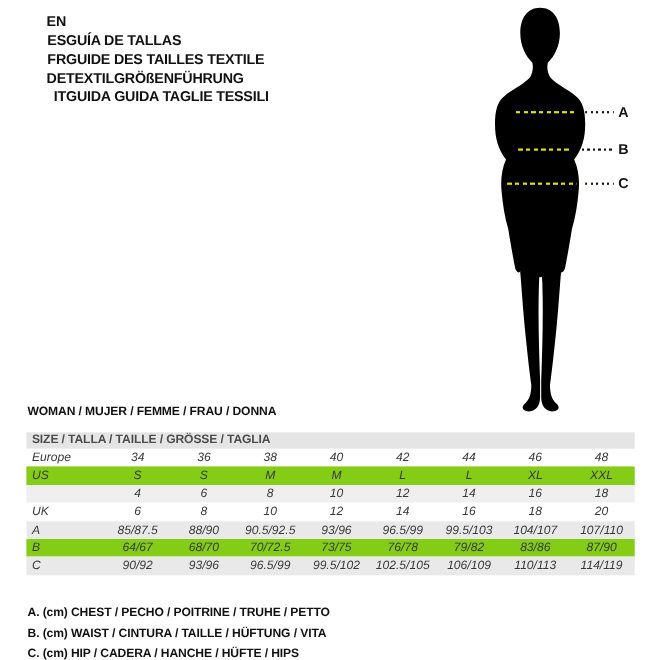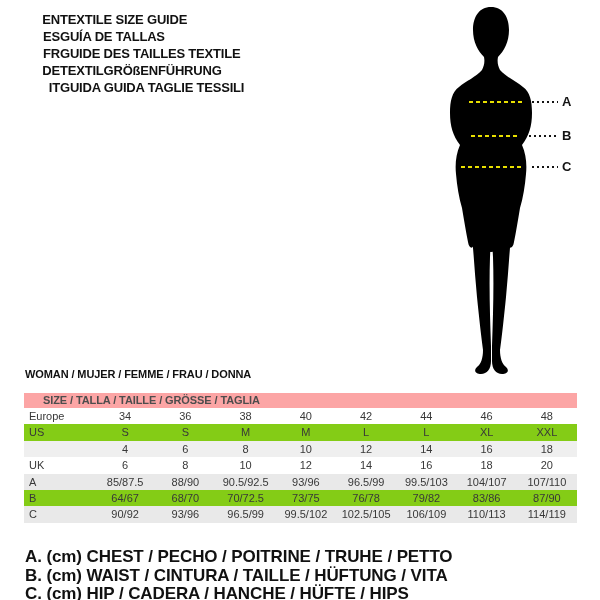--- a/index.html
+++ b/index.html
@@ -14,39 +14,38 @@
   
   .figure{position:absolute;left:445px;top:5px;width:110px;height:370px;}
   .meas{position:absolute;height:2px;}
   .meas.yellow{background:repeating-linear-gradient(90deg,#e8df00 0 4px,rgba(0,0,0,0) 4px 7px);}
   .meas.dots{background:repeating-linear-gradient(90deg,#141414 0 2px,rgba(0,0,0,0) 2px 5px);}
   .meas-label{position:absolute;font-size:13px;font-weight:600;color:#141414;}
   
   .section-title{position:absolute;left:25px;top:368px;font-size:11px;font-weight:700;letter-spacing:-0.1px;}
   
   .size-table{position:absolute;left:24px;top:393px;width:553px;}
-  .thead{height:15px;line-height:15px;background:#fca5a5;color:#4d4d4d;font-size:11px;font-weight:600;padding-left:19px;letter-spacing:-0.1px;box-sizing:border-box;}
-  .tr{display:flex;height:16.4px;line-height:16.4px;font-size:11px;color:#383838;}
+  .thead{height:15px;line-height:15px;background:#e5e5e5;color:#4d4d4d;font-size:11px;font-weight:600;padding-left:5px;letter-spacing:-0.1px;box-sizing:border-box;}
+  .tr{display:flex;height:16.4px;line-height:16.4px;font-size:11px;color:#383838;font-style:italic;}
   .tl{flex:0 0 71px;padding-left:5px;box-sizing:border-box;text-align:left;}
   .tc{flex:1 1 0;text-align:center;}
   .s0{background:#ffffff;}
   .s1{background:#84cc16;}
   .s2{background:#efefef;}
   .s3{background:#e9e9e9;}
   
   .legend{position:absolute;left:25px;top:548px;}
-  .legend-line{height:18.6px;line-height:18.6px;font-size:17px;font-weight:700;letter-spacing:-0.1px;}
+  .legend-line{height:18.6px;line-height:18.6px;font-size:11px;font-weight:700;letter-spacing:-0.1px;}
 </style>
 </head>
 <body>
 
 <div class="langs">
   <div class="lang-row">
     <span class="lang-code">EN</span>
-    <span class="lang-label">TEXTILE SIZE GUIDE</span>
   </div>
   <div class="lang-row">
     <span class="lang-code">ES</span>
     <span class="lang-label">GUÍA DE TALLAS</span>
   </div>
   <div class="lang-row">
     <span class="lang-code">FR</span>
     <span class="lang-label">GUIDE DES TAILLES TEXTILE</span>
   </div>
   <div class="lang-row">

